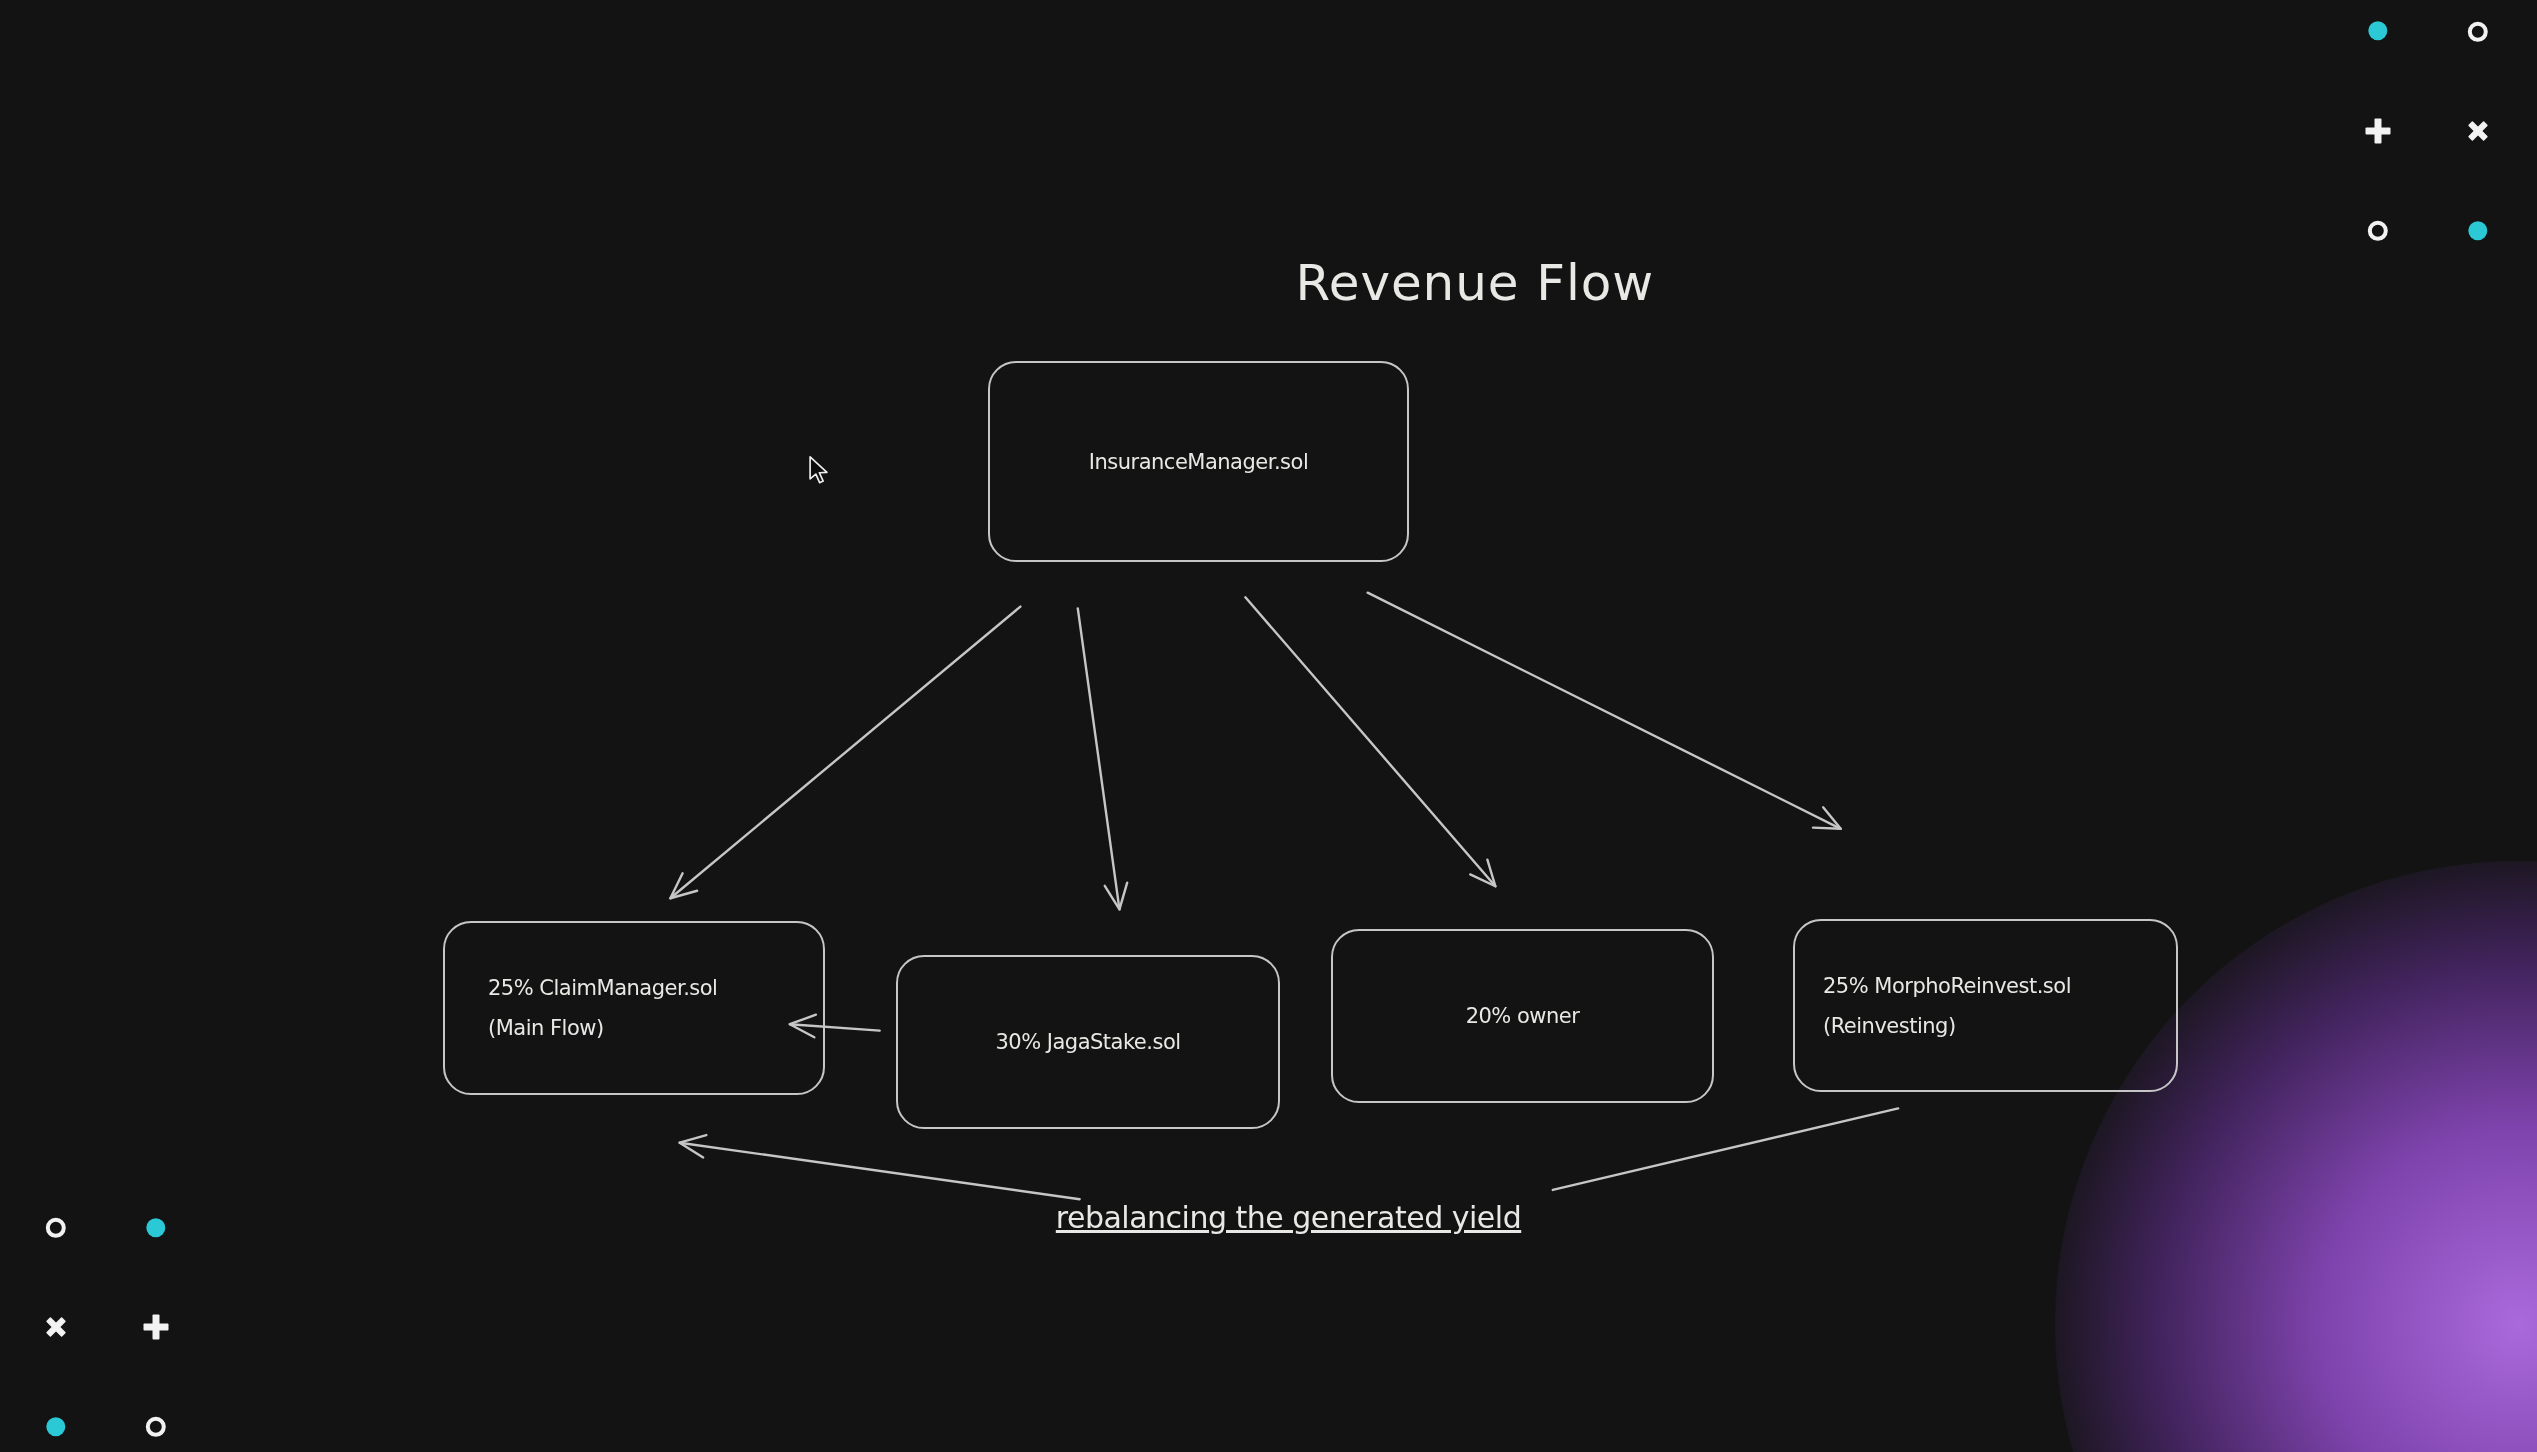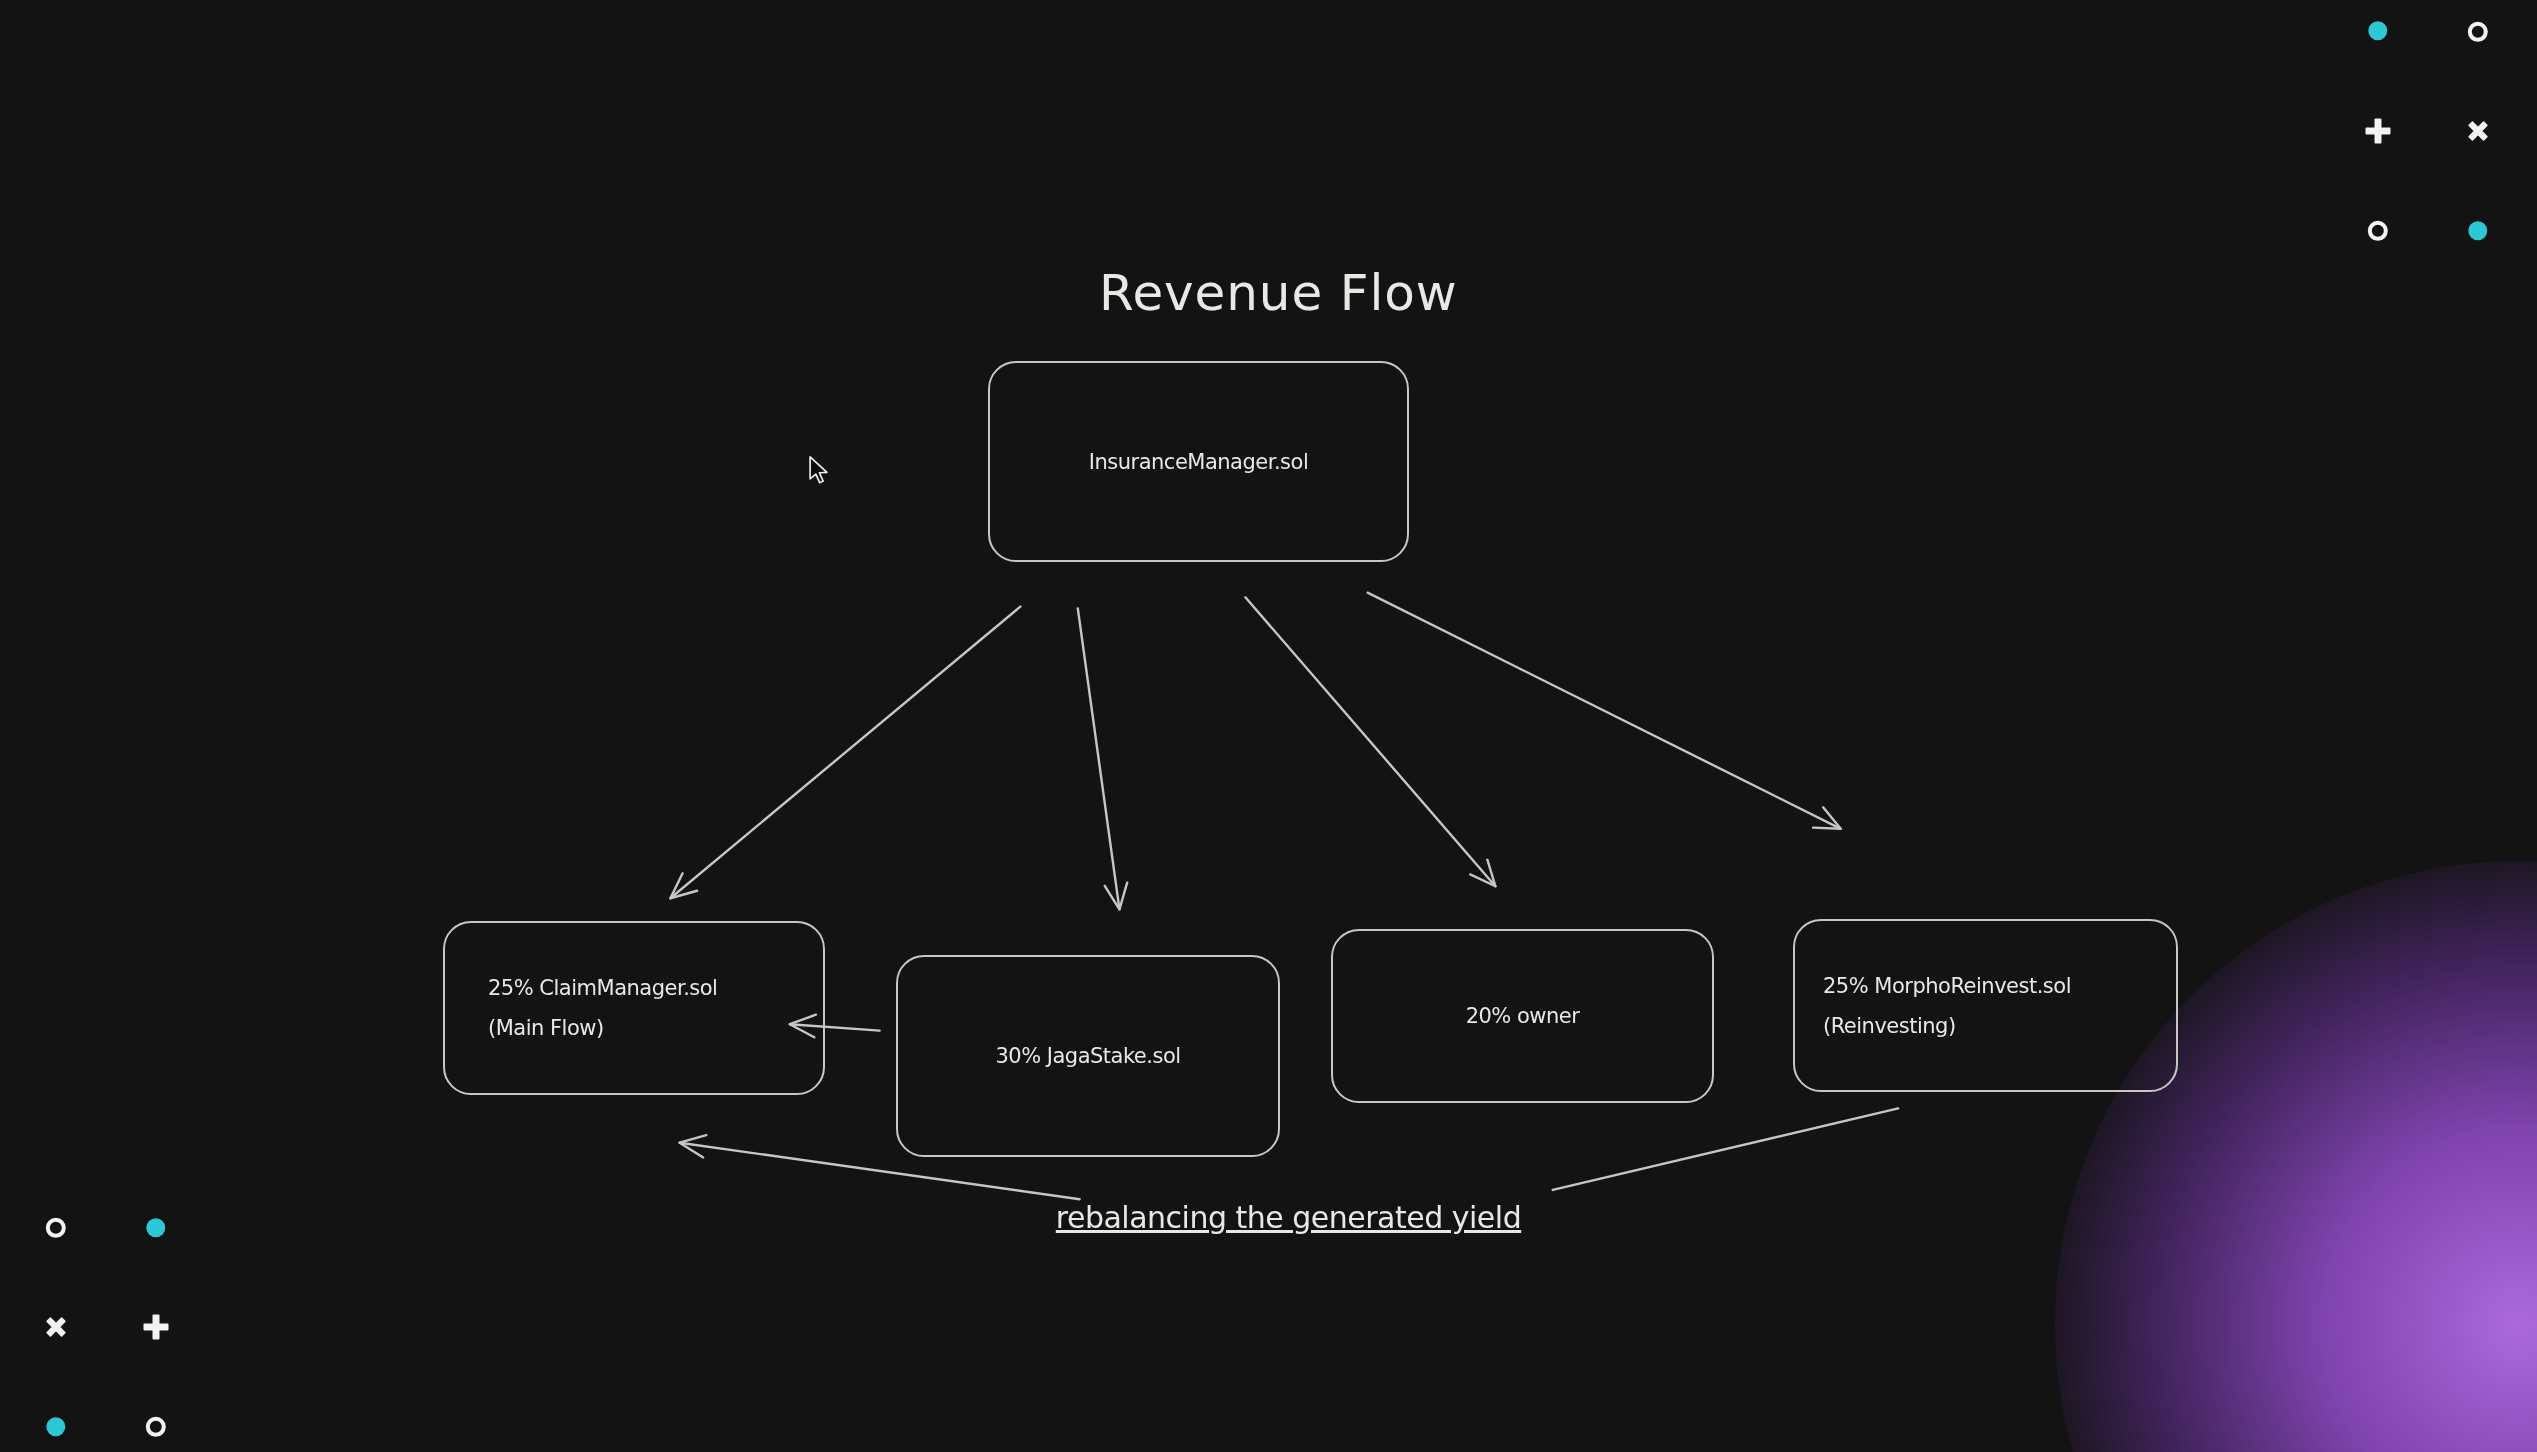--- a/index.html
+++ b/index.html
@@ -20,41 +20,41 @@
     pointer-events:none;
   }
   
   svg.edges{position:absolute;left:0;top:0;width:2538px;height:1453px;}
   svg.edges line,svg.edges polyline{
     stroke:var(--stroke,#c6c6c6);stroke-width:2.6;fill:none;
     stroke-linecap:round;stroke-linejoin:round;
   }
   
   .title{
-    position:absolute;left:1099px;top:258px;width:555px;text-align:left;
+    position:absolute;left:1099px;top:248px;width:555px;text-align:right;
     font-size:50px;line-height:70px;font-weight:normal;letter-spacing:0.9px;margin:0;
     color:var(--text,#e8e8e5);
   }
   .caption{
     position:absolute;left:1011px;top:1196px;width:555px;text-align:center;
     font-size:30px;line-height:44px;letter-spacing:-0.5px;text-decoration:underline;
   }
   
   .node{
     position:absolute;box-sizing:border-box;
     border:2.3px solid var(--stroke,#c6c6c6);border-radius:28px;
     display:flex;flex-direction:column;justify-content:center;
     font-size:21px;letter-spacing:-0.5px;background:transparent;
   }
   .node .nl{line-height:40px;}
   .c{align-items:center;text-align:center;}
   .l{align-items:flex-start;text-align:center;}
   .n-insurance{left:988px;top:361px;width:421px;height:201px;}
   .n-claim{left:443px;top:921px;width:382px;height:174px;padding-left:43px;}
-  .n-jaga{left:896px;top:955px;width:384px;height:202px;}
+  .n-jaga{left:896px;top:955px;width:384px;height:174px;}
   .n-owner{left:1331px;top:929px;width:383px;height:174px;}
   .n-morpho{left:1793px;top:919px;width:385px;height:173px;padding-left:28px;}
   
   .decor{position:absolute;transform:translate(-50%,-50%);}
   .dot{width:19.4px;height:19.4px;border-radius:50%;background:var(--accent,#2bc8d6);}
   .ring{width:20.4px;height:20.4px;border-radius:50%;border:4.6px solid var(--white,#f2f2f2);box-sizing:border-box;}
   .plus,.xm{width:25px;height:25px;}
   .plus::before,.xm::before{content:"";position:absolute;left:0;top:9.3px;width:25px;height:6.5px;background:var(--white,#f2f2f2);border-radius:0.9px;}
   .plus::after,.xm::after{content:"";position:absolute;left:9.3px;top:0;width:6.5px;height:25px;background:var(--white,#f2f2f2);border-radius:0.9px;}
   .xm{transform:translate(-50%,-50%) rotate(45deg) scale(0.88);}

